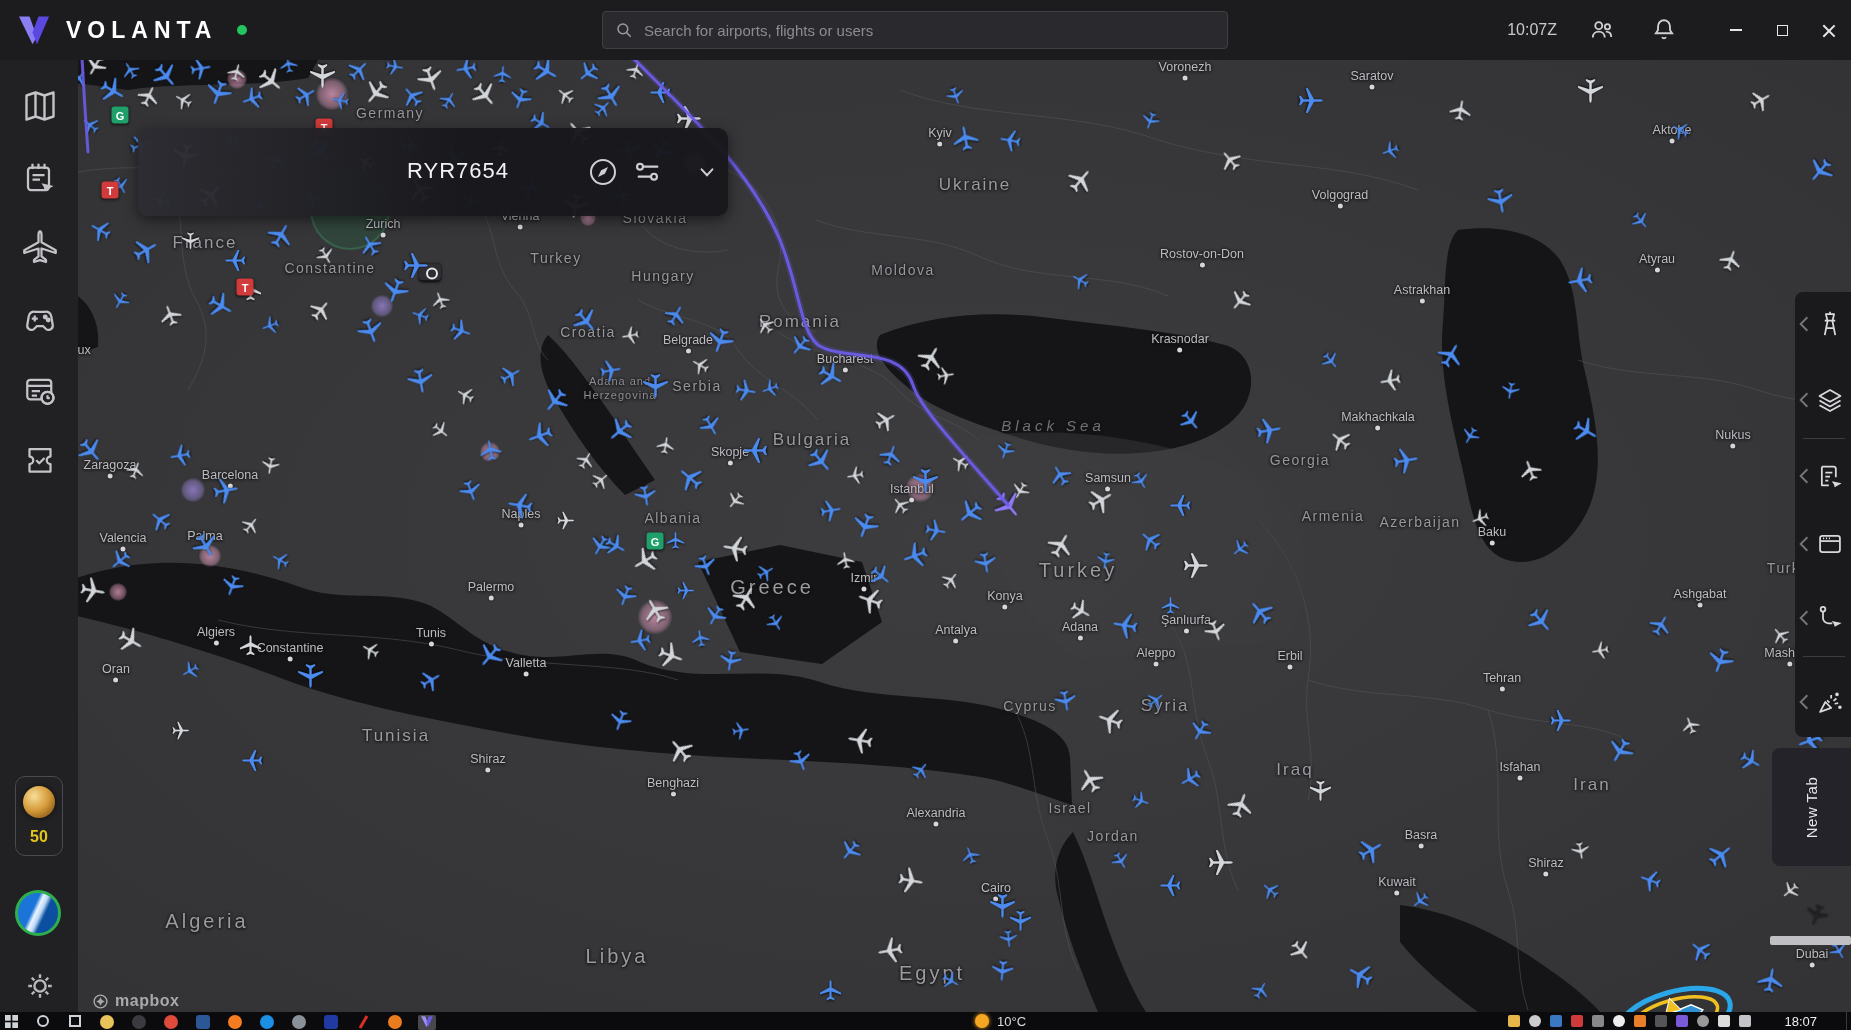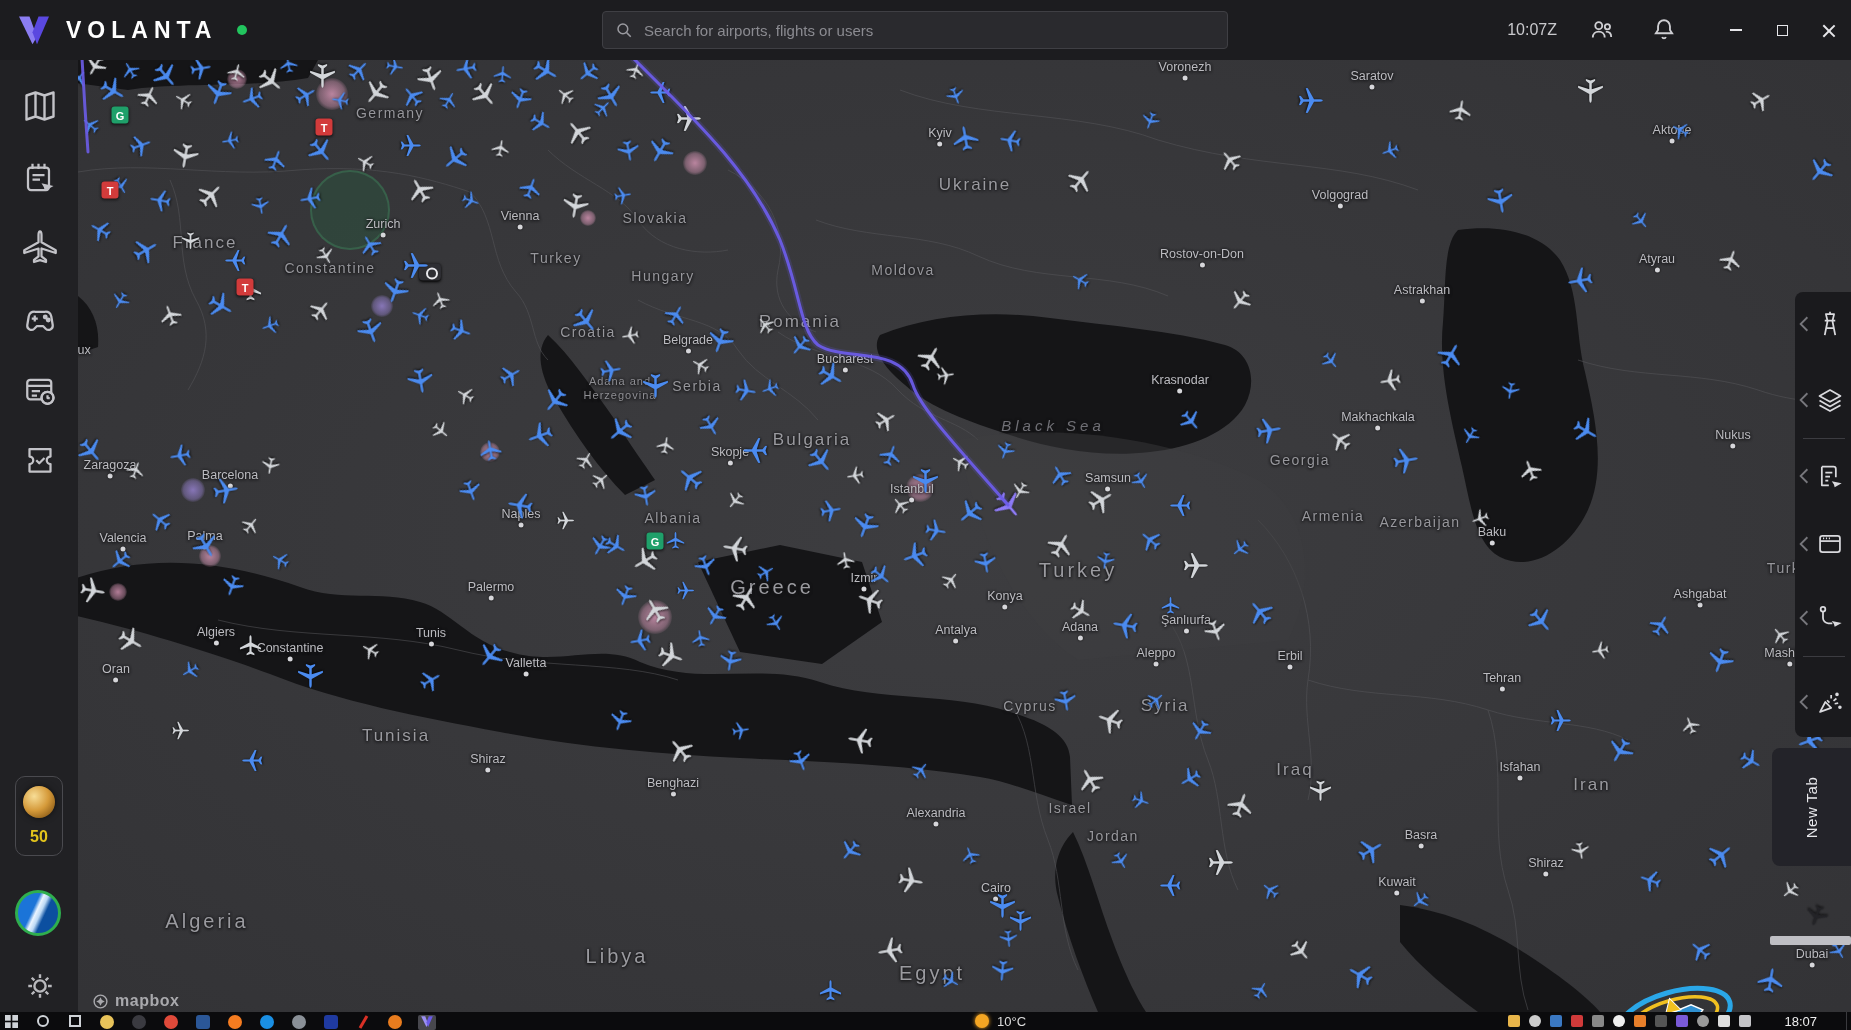--- a/index.html
+++ b/index.html
@@ -246,21 +246,21 @@
         <div class="lbl co" style="left: 478px; top: 198px;">Turkey</div>
         <div class="lbl co" style="left: 252px; top: 208px;">Constantine</div>
         <div class="lbl co" style="left: 585px; top: 216px;">Hungary</div>
         <div class="lbl co" style="left: 825px; top: 210px;">Moldova</div>
         <div class="lbl co-lg" style="left: 897px; top: 125px;">Ukraine</div>
         <div class="lbl ci" style="left: 862px; top: 76px;">Kyiv</div>
         <div class="lbl ci" style="left: 1107px; top: 10px;">Voronezh</div>
         <div class="lbl ci" style="left: 1294px; top: 19px;">Saratov</div>
         <div class="lbl ci" style="left: 1262px; top: 138px;">Volgograd</div>
         <div class="lbl ci" style="left: 1124px; top: 197px;">Rostov-on-Don</div>
-        <div class="lbl ci" style="left: 1102px; top: 282px; margin-top: 41px;">Krasnodar</div>
+        <div class="lbl ci" style="left: 1102px; top: 282px;">Krasnodar</div>
         <div class="lbl ci" style="left: 1344px; top: 233px;">Astrakhan</div>
         <div class="lbl ci" style="left: 1579px; top: 202px;">Atyrau</div>
         <div class="lbl ci" style="left: 1594px; top: 73px;">Aktobe</div>
         <div class="lbl ci" style="left: 1300px; top: 360px;">Makhachkala</div>
         <div class="lbl ci" style="left: 1655px; top: 378px;">Nukus</div>
         <div class="lbl ci" style="left: 1414px; top: 475px;">Baku</div>
         <div class="lbl co" style="left: 1222px; top: 400px;">Georgia</div>
         <div class="lbl co" style="left: 1255px; top: 456px;">Armenia</div>
         <div class="lbl co" style="left: 1342px; top: 462px;">Azerbaijan</div>
         <div class="lbl co-lg" style="left: 722px; top: 262px;">Romania</div>
@@ -1649,20 +1649,36 @@
         </div>
       </div>
     <div id="layer-badges">
         <div class="badge" style="left: 42px; top: 55px; background: rgb(31, 160, 106);">G</div>
         <div class="badge" style="left: 32px; top: 130px; background: rgb(210, 59, 59);">T</div>
         <div class="badge" style="left: 246px; top: 67px; background: rgb(210, 59, 59);">T</div>
         <div class="badge" style="left: 167px; top: 227px; background: rgb(210, 59, 59);">T</div>
         <div class="badge" style="left: 577px; top: 481px; background: rgb(31, 160, 106);">G</div>
       </div>
 
+    <div class="flight-panel">
+      <div class="fp-title">RYR7654</div>
+      <svg class="fp-icon" style="left:449px" viewBox="0 0 24 24" fill="none" stroke="currentColor" stroke-width="1.5">
+        <circle cx="12" cy="12" r="9"></circle>
+        <path d="M15.8 8.2 L13.4 13.4 L8.2 15.8 L10.6 10.6 Z" fill="currentColor" stroke="none"></path>
+      </svg>
+      <svg class="fp-icon" style="left:494px" viewBox="0 0 24 24" fill="none" stroke="currentColor" stroke-width="1.6" stroke-linecap="round">
+        <circle cx="6" cy="8" r="2.2"></circle>
+          <path d="M8.6 8 H19"></path>
+          <path d="M5 15.5 H13.8"></path>
+          <circle cx="16.5" cy="15.5" r="2.2"></circle>
+      </svg>
+      <svg class="fp-icon" style="left:556px;width:26px" viewBox="0 0 24 24" fill="none" stroke="currentColor" stroke-width="1.8" stroke-linecap="round">
+        <path d="M7 9.5 L12 15 L17 9.5"></path>
+      </svg>
+    </div>
 
     <div class="right-toolbar">
       <div class="rt-item" style="top:4px">
         <svg class="rt-chevron" viewBox="0 0 10 16" fill="none" stroke="currentColor" stroke-width="1.6">
             <path d="M8 2 L2 8 L8 14"></path>
           </svg>
         <svg class="rt-glyph" viewBox="0 0 24 24" fill="none" stroke="currentColor" stroke-width="1.5" stroke-linejoin="round">
           <path d="M12 1.5 V3.5 M8.5 3.5 H15.5 L14.2 9 H9.8 Z M7.5 9 H16.5 M10 9 L7.5 21.5 M14 9 L16.5 21.5 M8.6 15.5 H15.4"></path>
         </svg>
       </div>

